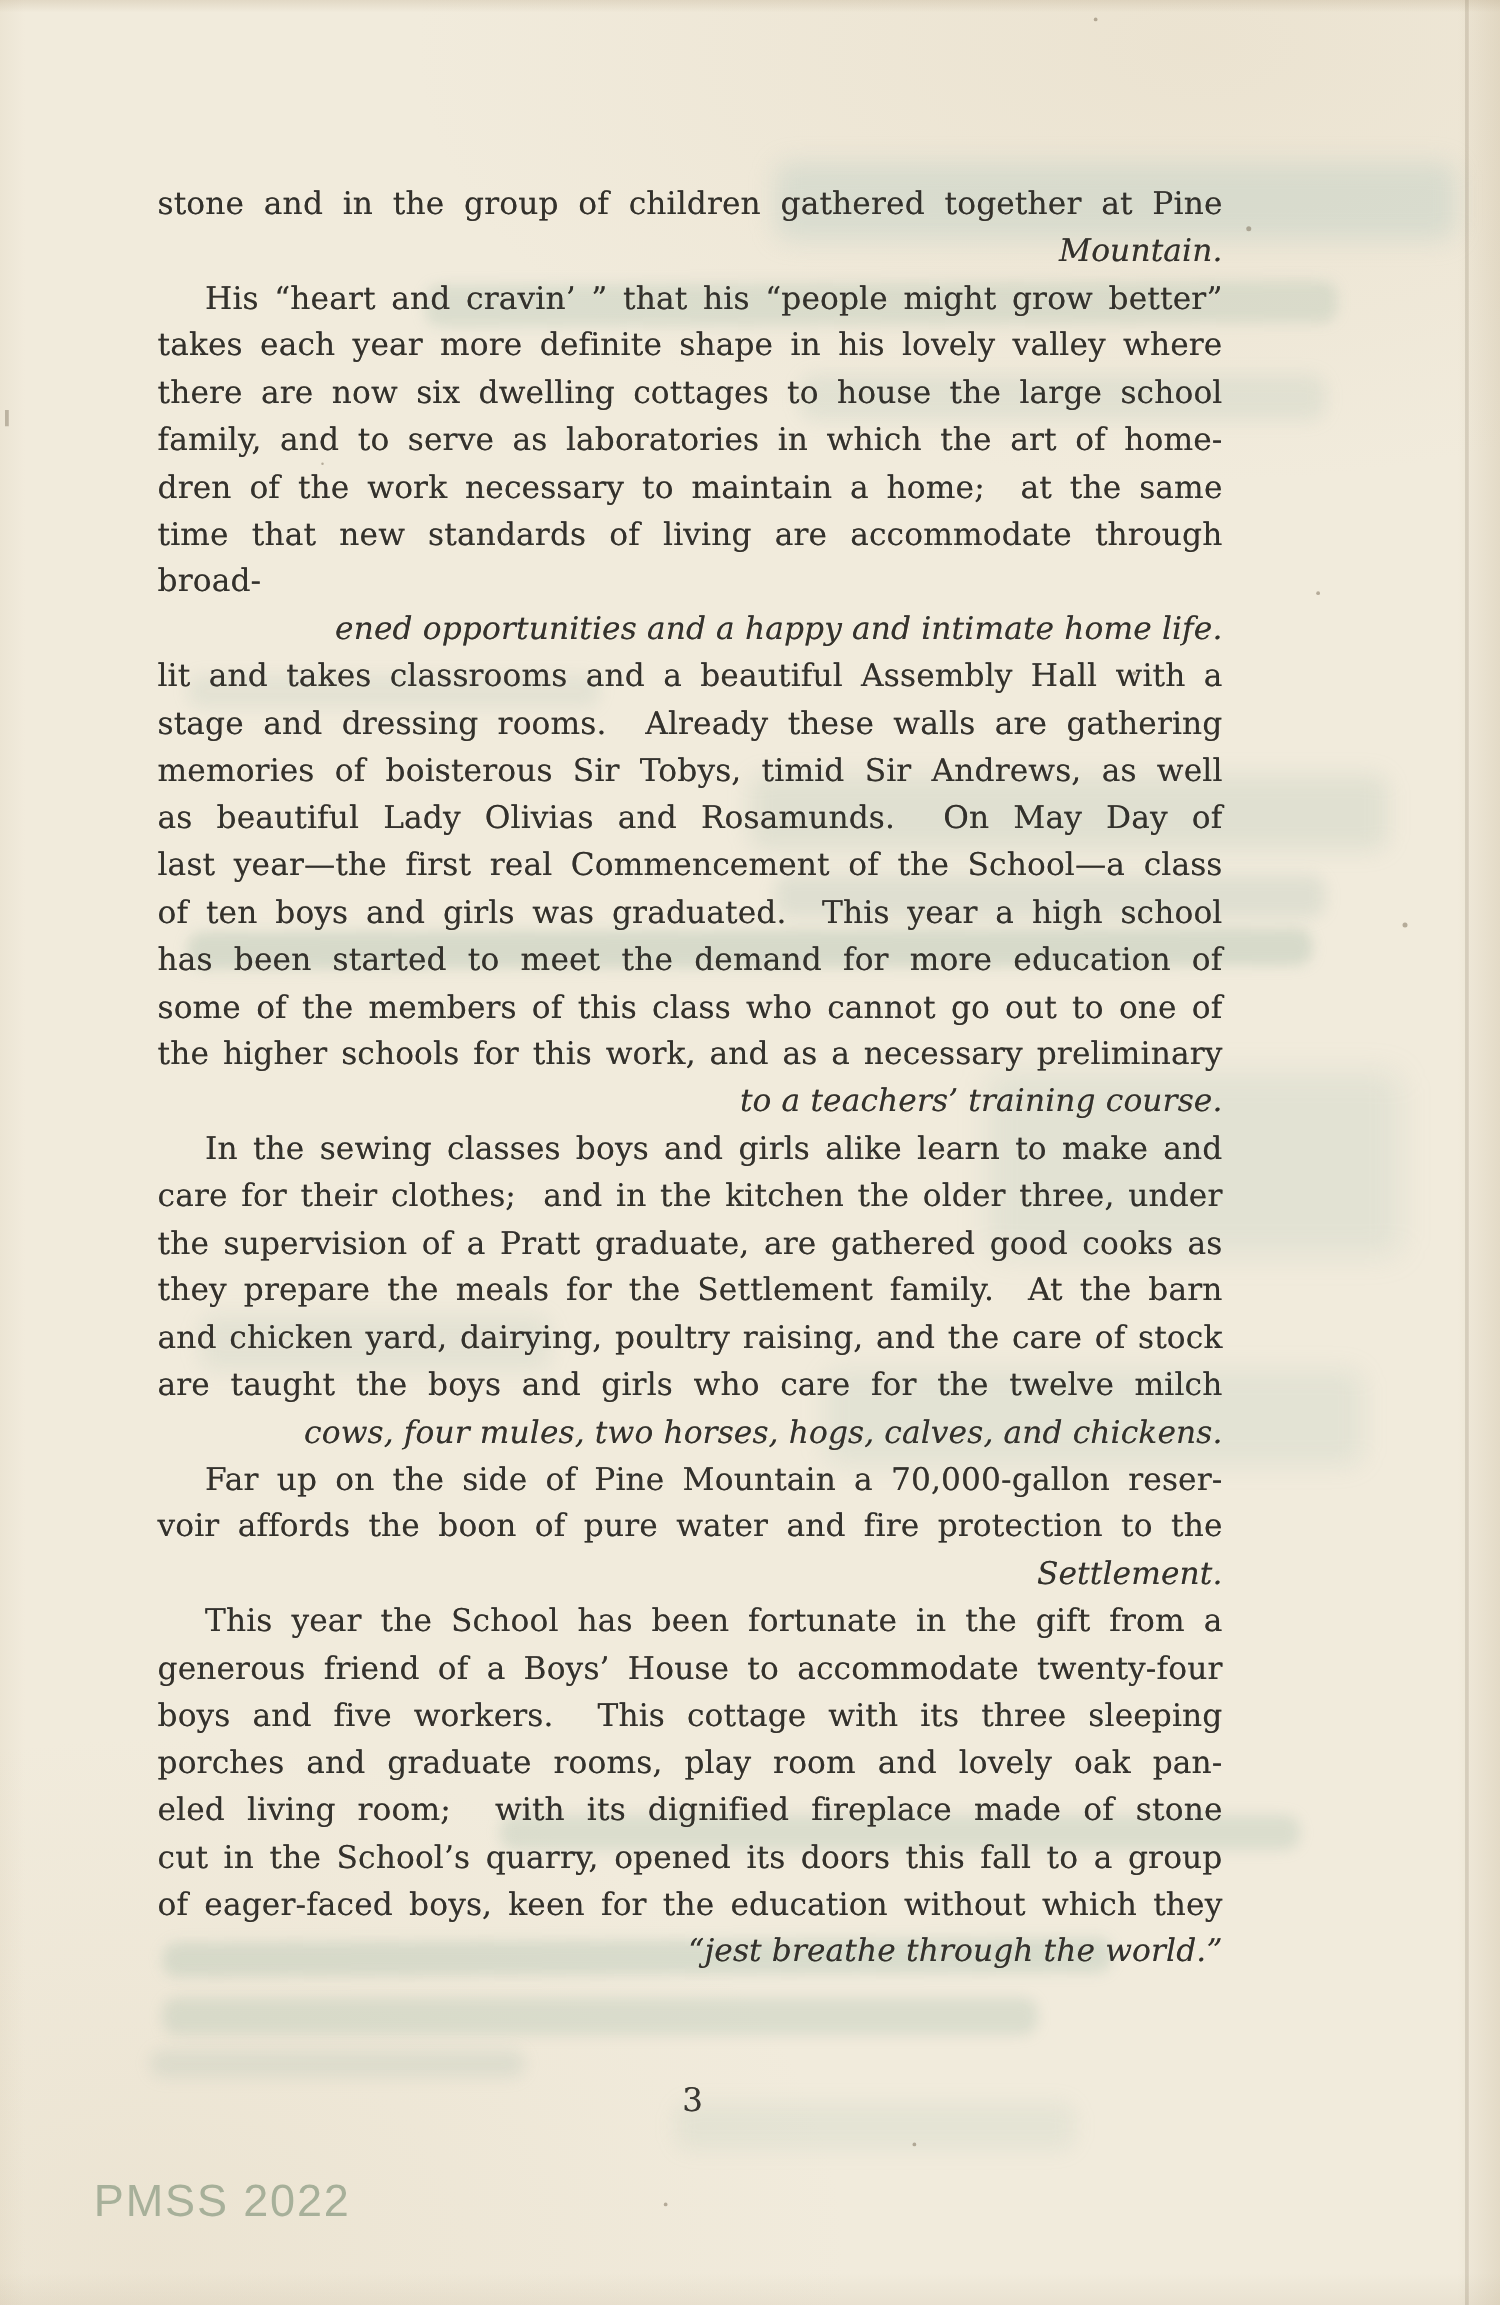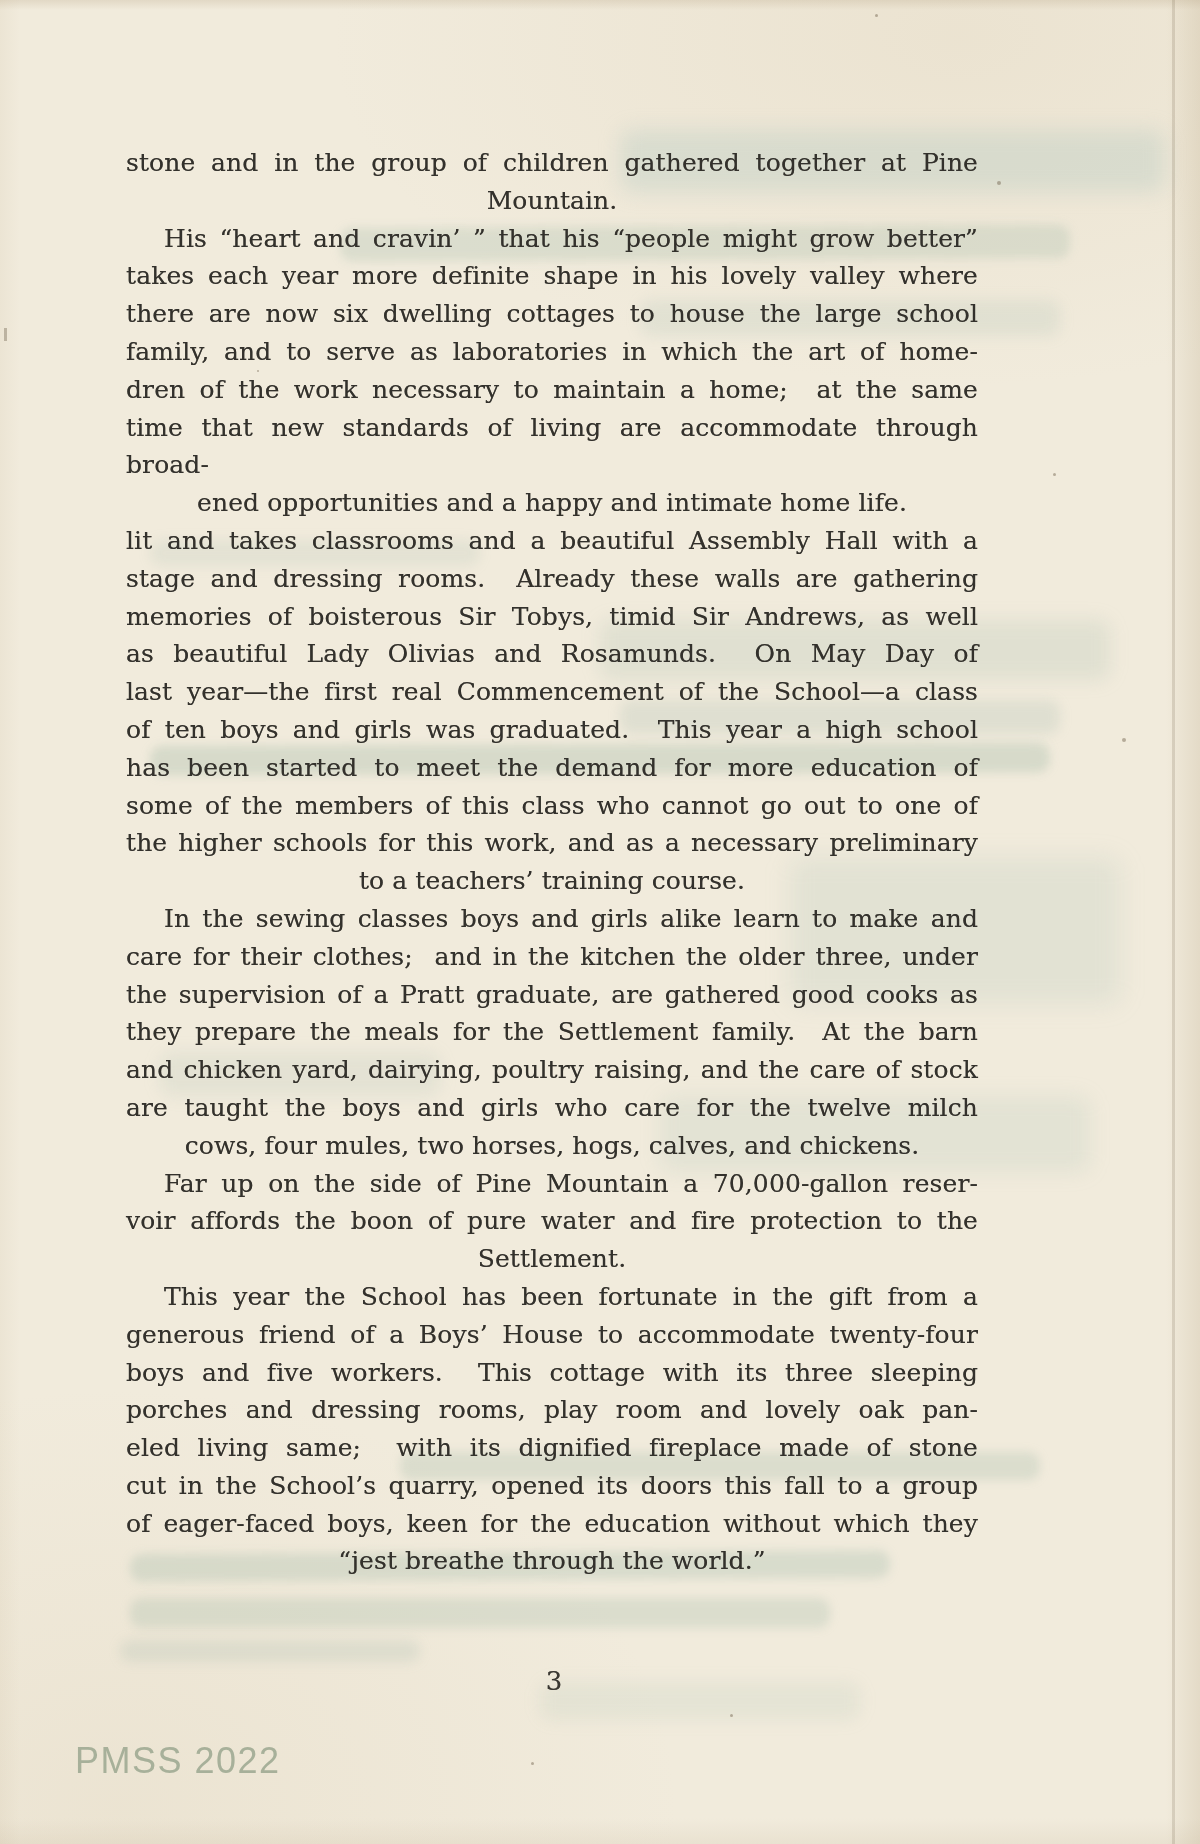--- a/index.html
+++ b/index.html
@@ -28,21 +28,21 @@
   .line {
     font-size:25px;
     line-height:37.8px;
     color:#33312c;
     letter-spacing:0.1px;
     white-space:pre-wrap;
     text-align:justify;
     text-align-last:justify;
     text-shadow:0 0 0.5px rgba(51,49,44,0.6);
   }
-  .line.last { text-align:center; text-align-last:auto; }
+  .line.last { text-align:right; text-align-last:auto;font-style:italic; }
   .line.indent { text-indent:38px; }
 
   .pagenum {
     position:absolute;
     left:524px; top:1666px; width:60px;
     text-align:center;
     font-size:26px;
     color:#3a3832;
     text-shadow:0 0 0.5px rgba(58,56,50,0.6);
   }
@@ -139,22 +139,22 @@
       <div class="line">they prepare the meals for the Settlement family.  At the barn</div>
       <div class="line">and chicken yard, dairying, poultry raising, and the care of stock</div>
       <div class="line">are taught the boys and girls who care for the twelve milch</div>
       <div class="line last">cows, four mules, two horses, hogs, calves, and chickens.</div>
       <div class="line indent">Far up on the side of Pine Mountain a 70,000-gallon reser-</div>
       <div class="line">voir affords the boon of pure water and fire protection to the</div>
       <div class="line last">Settlement.</div>
       <div class="line indent">This year the School has been fortunate in the gift from a</div>
       <div class="line">generous friend of a Boys’ House to accommodate twenty-four</div>
       <div class="line">boys and five workers.  This cottage with its three sleeping</div>
-      <div class="line">porches and dressing rooms, play room and lovely oak pan-</div>
-      <div class="line">eled living same;  with its dignified fireplace made of stone</div>
+      <div class="line">porches and graduate rooms, play room and lovely oak pan-</div>
+      <div class="line">eled living room;  with its dignified fireplace made of stone</div>
       <div class="line">cut in the School’s quarry, opened its doors this fall to a group</div>
       <div class="line">of eager-faced boys, keen for the education without which they</div>
       <div class="line last">“jest breathe through the world.”</div>
     </div>
 
   <div class="pagenum">3</div>
 
   <div class="watermark">PMSS 2022</div>
 
 </div>

